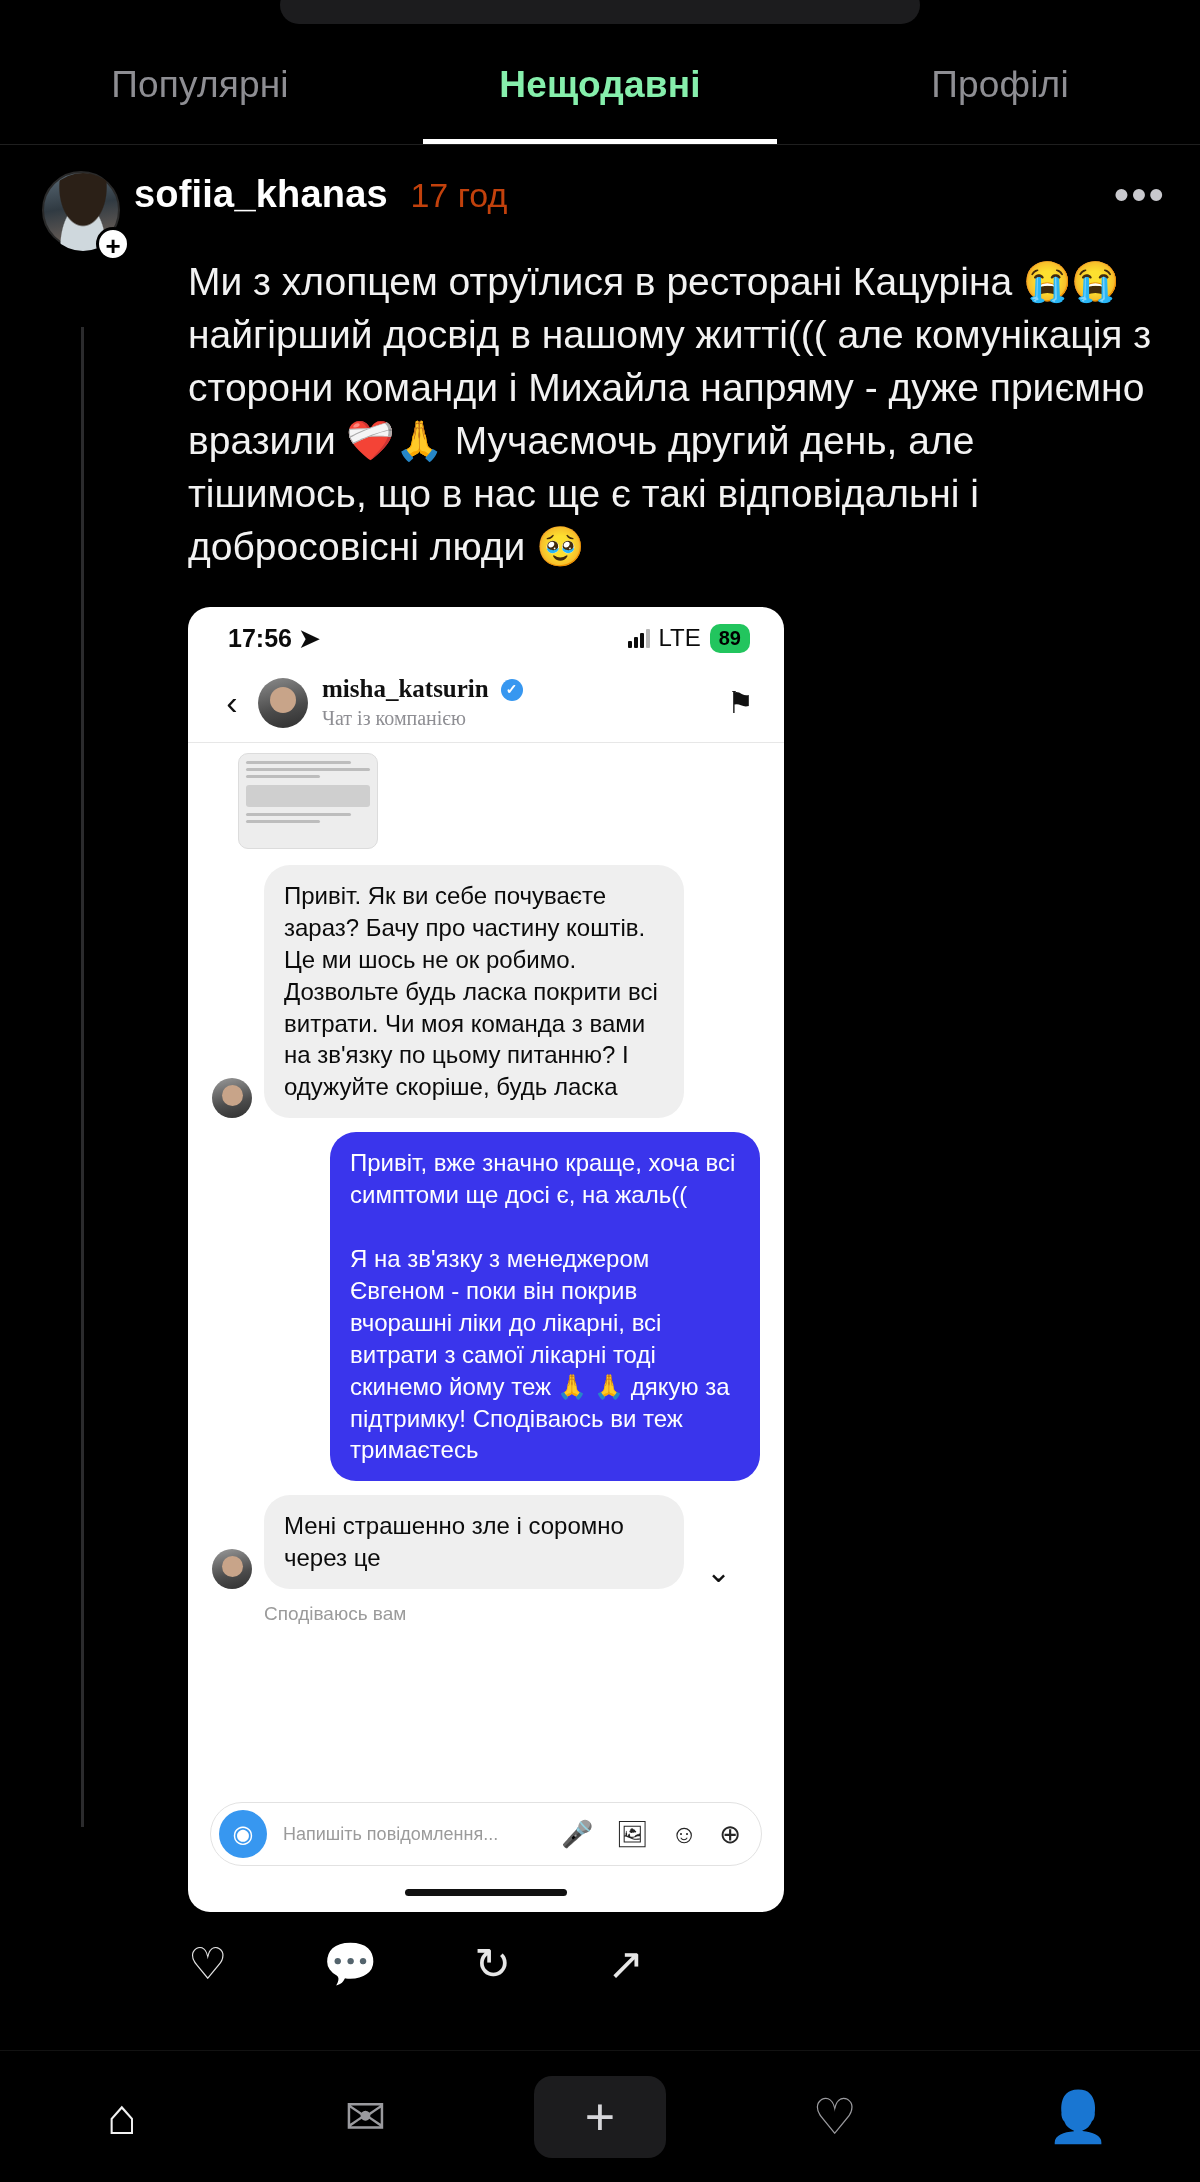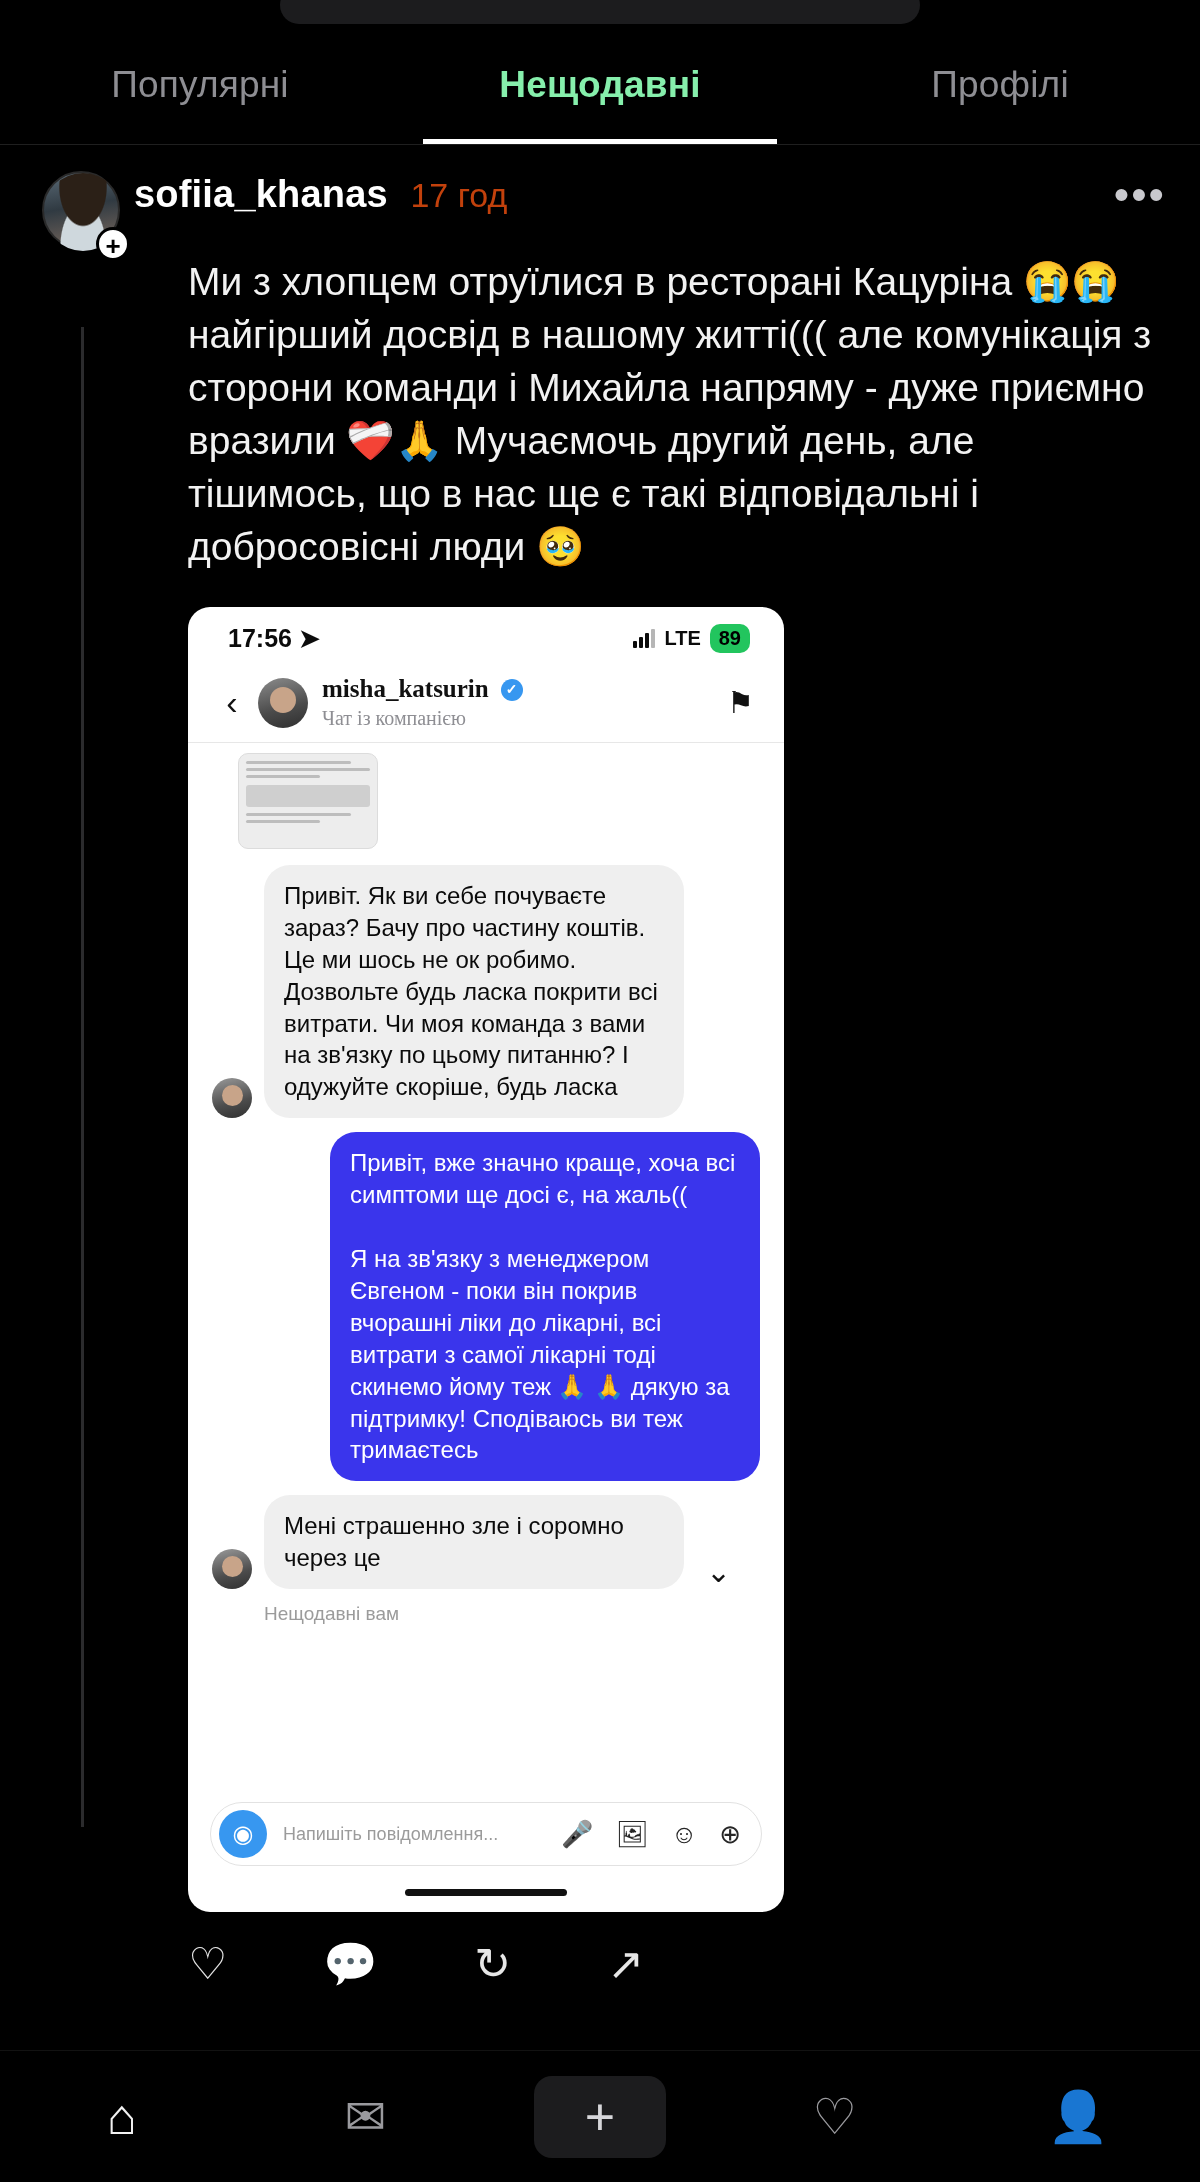--- a/index.html
+++ b/index.html
@@ -194,21 +194,21 @@
     display: inline-flex;
     align-items: flex-end;
     gap: 2px;
     height: 19px;
   }
   .bars i { width: 4px; background: #0b0b0b; border-radius: 1px; display: block; }
   .bars i:nth-child(1) { height: 7px; }
   .bars i:nth-child(2) { height: 11px; }
   .bars i:nth-child(3) { height: 15px; }
   .bars i:nth-child(4) { height: 19px; background: #b6b6b6; }
-  .lte { font-size: 20px; font-weight: bold; }
+  .lte { font-size: 24px; font-weight: normal; }
   .battery {
     background: #22c55e;
     color: #000;
     border-radius: 10px;
     font-size: 20px;
     font-weight: bold;
     padding: 3px 9px;
   }
 
   .dm-header {
@@ -474,21 +474,21 @@
 Я на зв'язку з менеджером Євгеном - поки він покрив вчорашні ліки до лікарні, всі витрати з самої лікарні тоді скинемо йому теж 🙏 🙏 дякую за підтримку! Сподіваюсь ви теж тримаєтесь</div>
         </div>
 
 
         <div class="msg-row">
           <div class="mini-avatar"></div>
           <div class="bubble in">Мені страшенно зле і соромно через це</div>
           <span class="chev-down">⌄</span>
         </div>
 
-        <div class="replying">Нещодавні вам</div>
+        <div class="replying">Сподіваюсь вам</div>
       </div>
 
       <div class="composer">
         <div class="cam">◉</div>
         <div class="composer-placeholder">Напишіть повідомлення...</div>
         <div class="comp-icons">
           <span>🎤</span>
           <span>🖼</span>
           <span>☺</span>
           <span>⊕</span>

